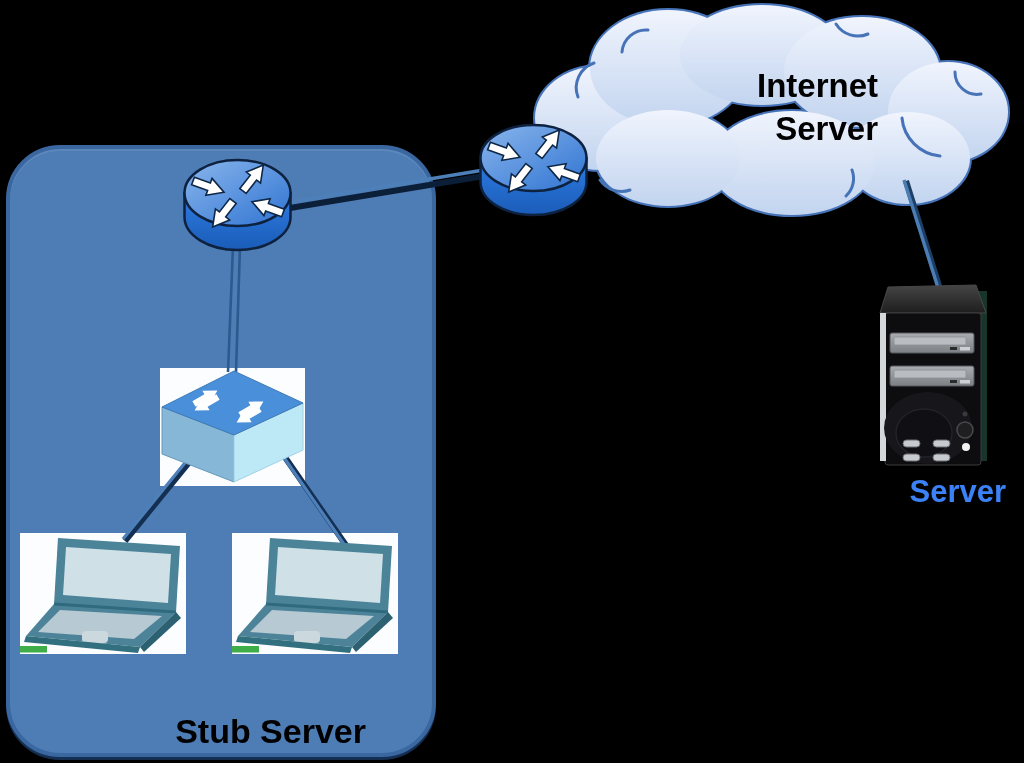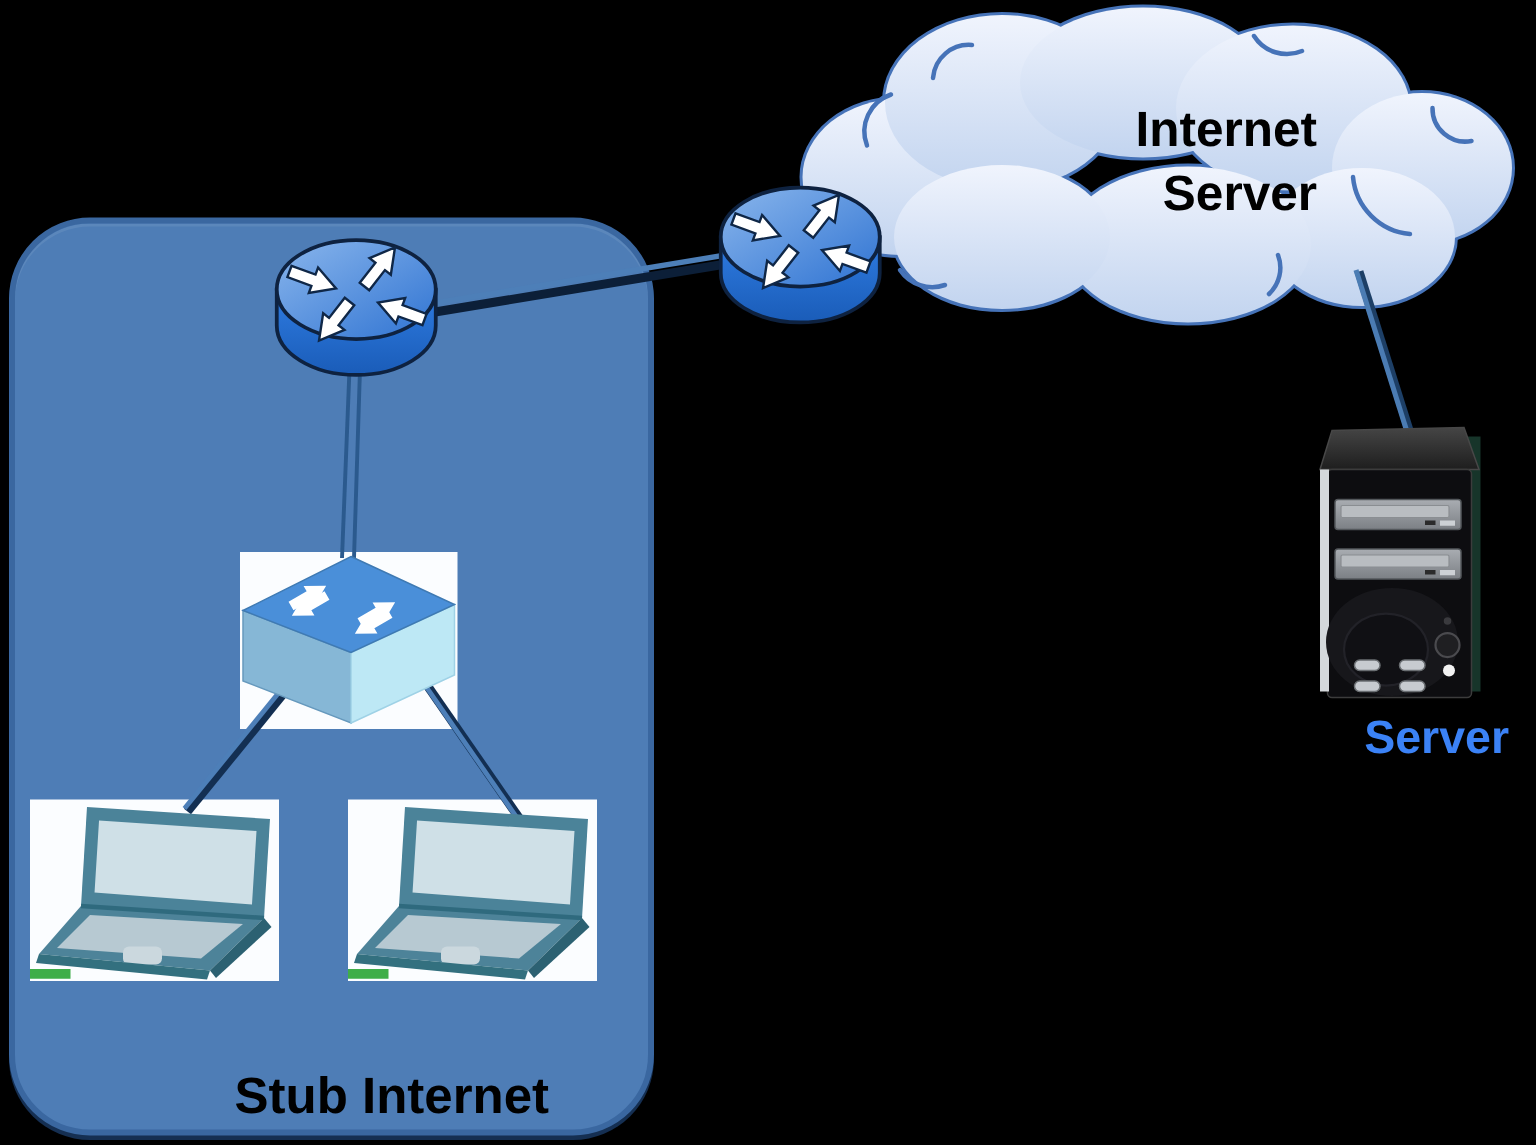--- a/index.html
+++ b/index.html
@@ -208,16 +208,16 @@
         <rect x="27" y="171" width="17" height="7" rx="3.5"></rect>
         <rect x="57" y="171" width="17" height="7" rx="3.5"></rect>
       </g>
     </g>
   </svg>
 
   <div id="cloud-label" class="abs label">
     <div>Internet</div>
     <div>Server</div>
   </div>
-  <div id="stub-label" class="abs label">Stub Internet</div>
+  <div id="stub-label" class="abs label">Stub Server</div>
   <div id="server-label" class="abs label">Server</div>
 
 </div>
 
 </body></html>

